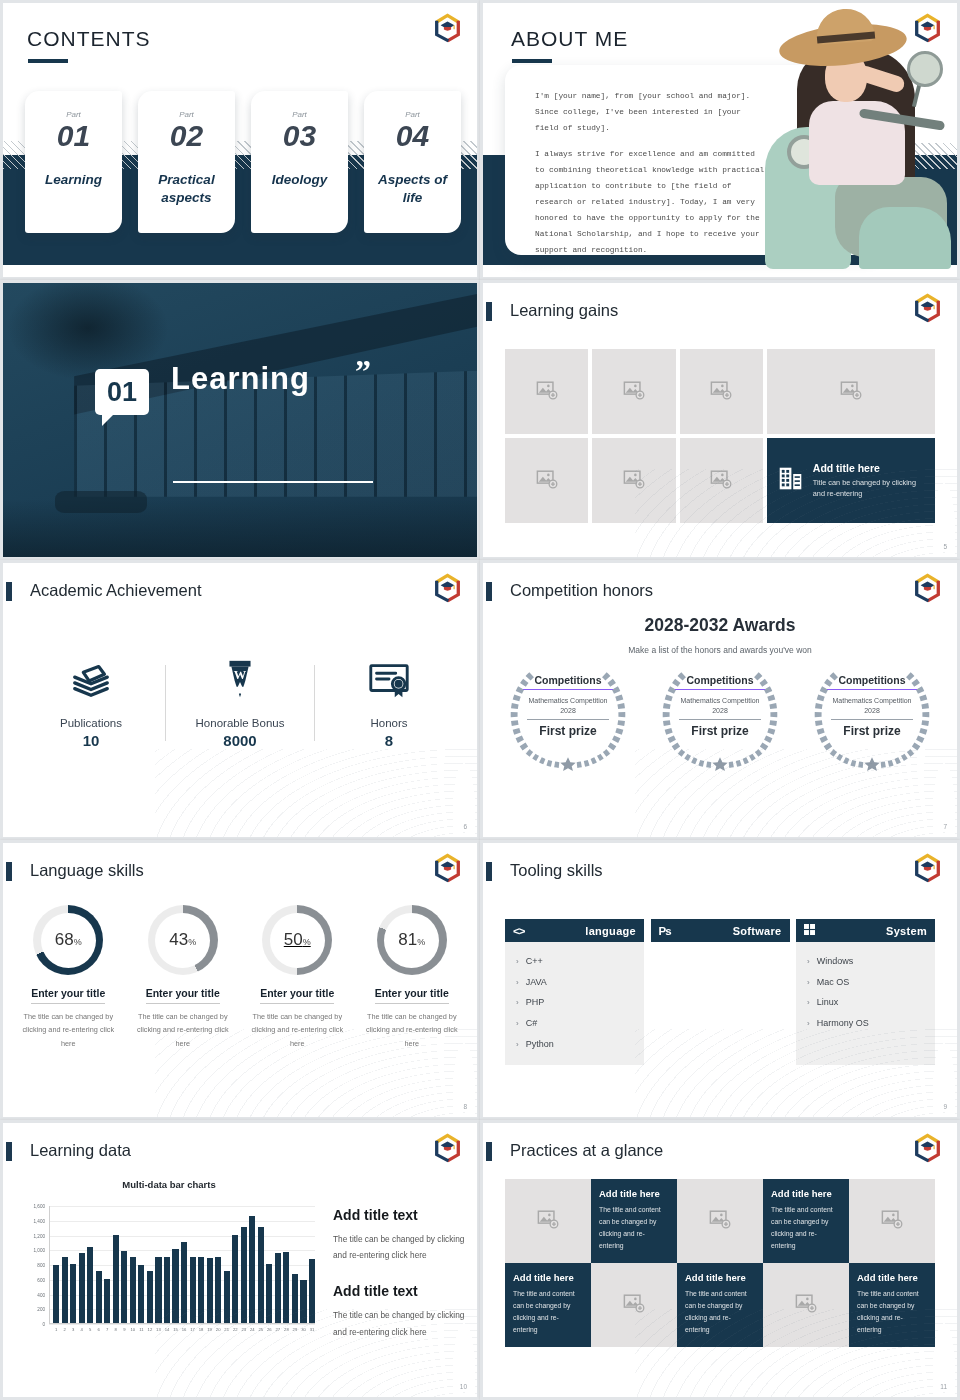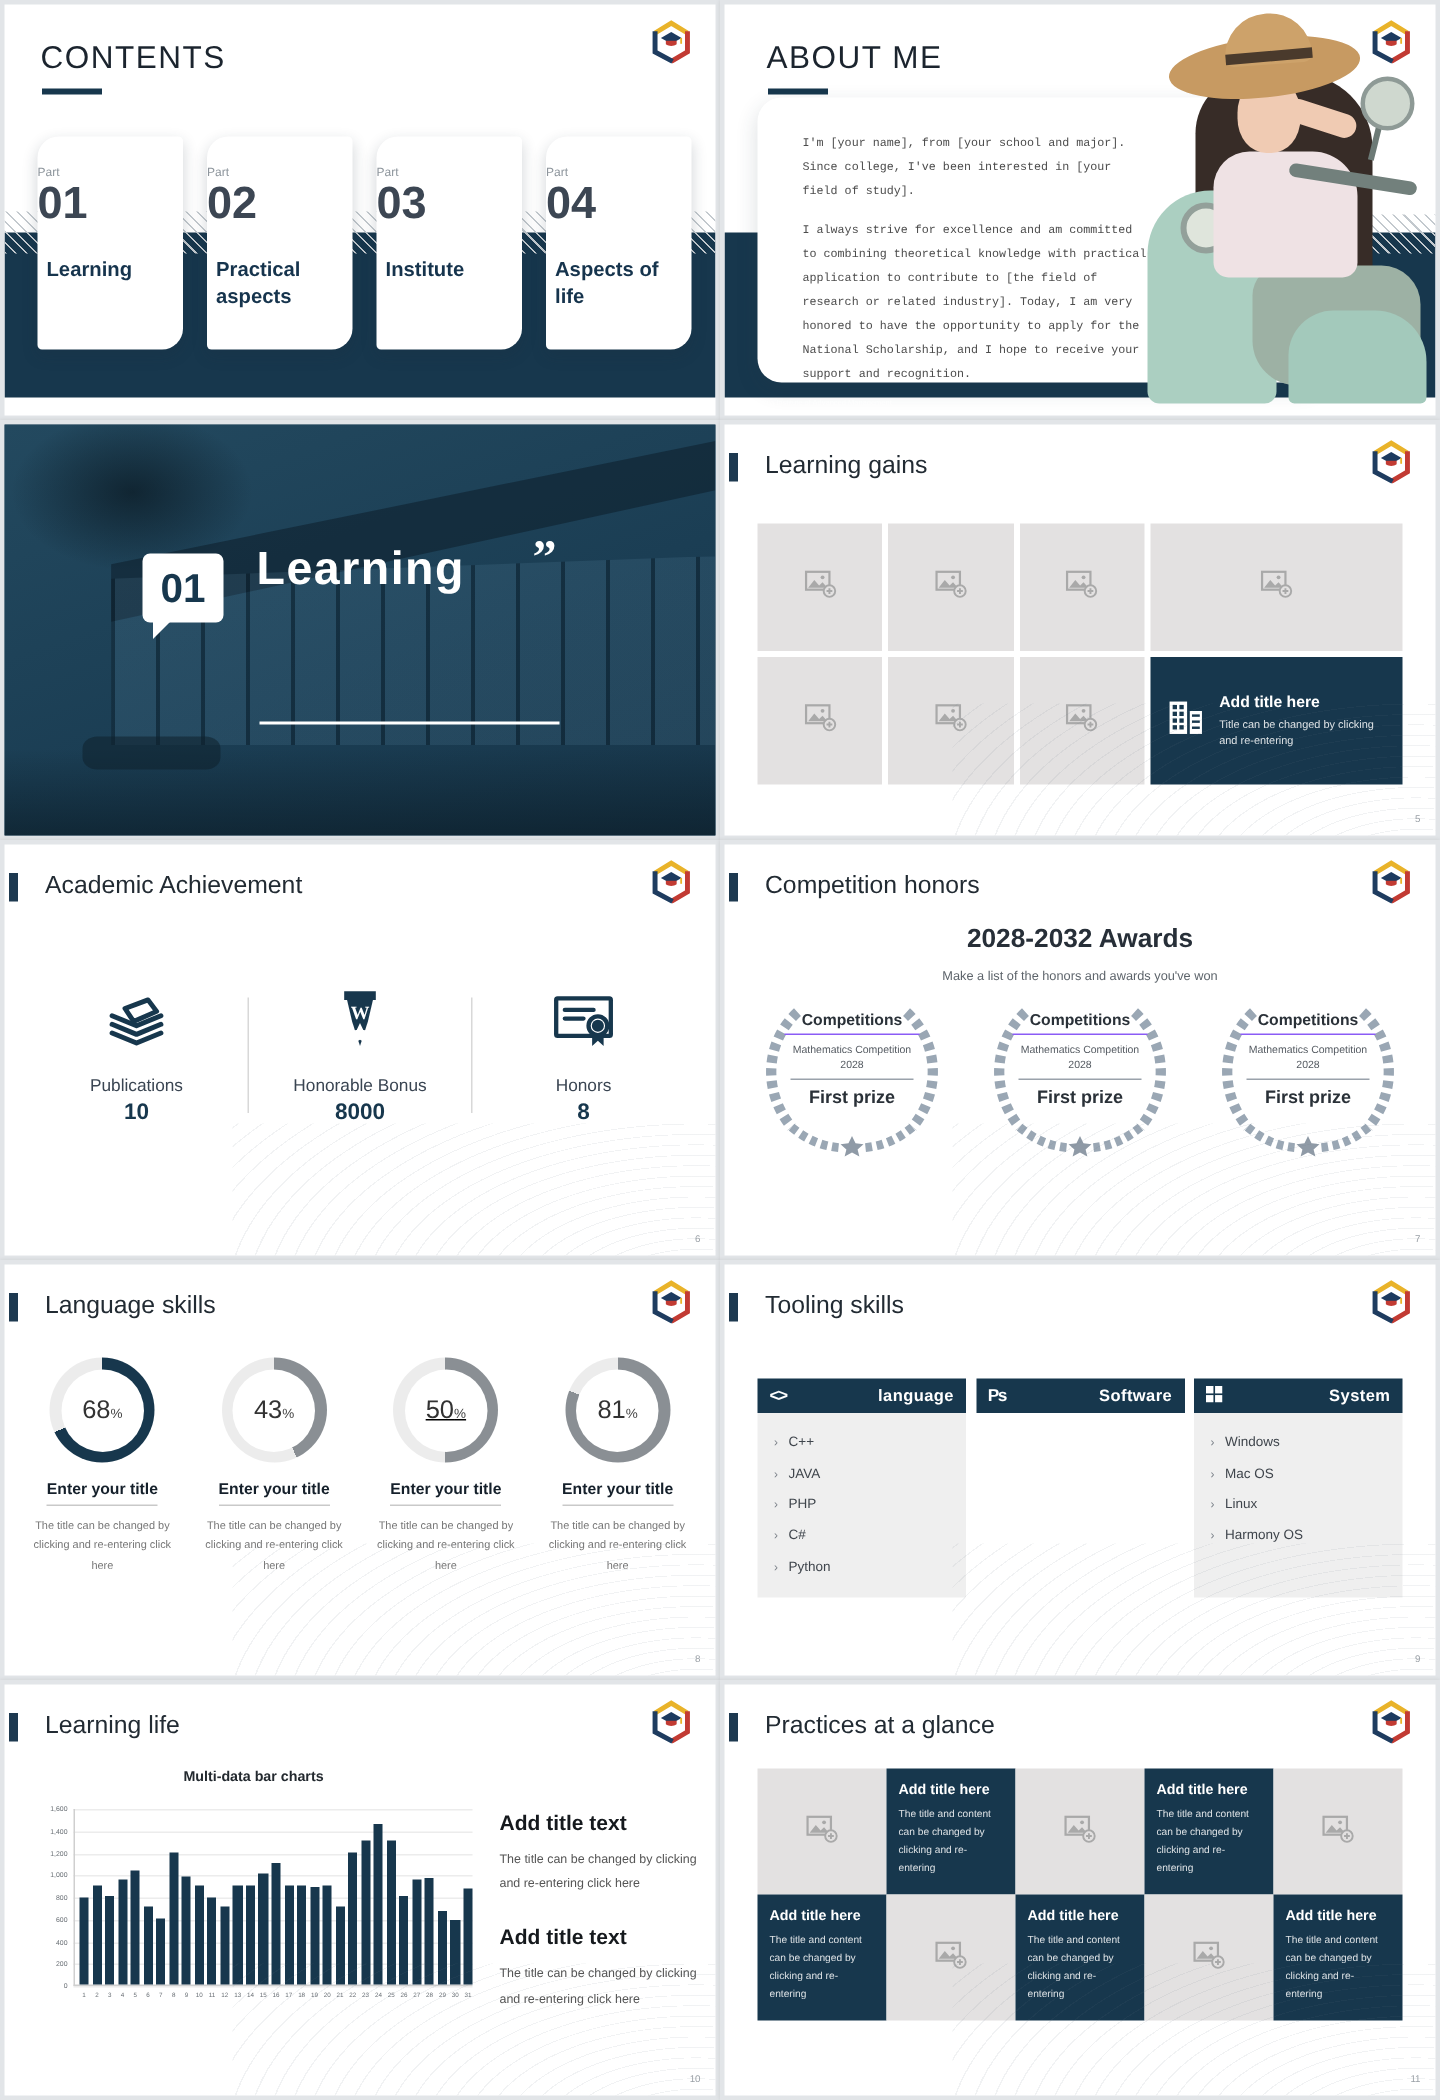--- a/index.html
+++ b/index.html
@@ -14,21 +14,21 @@
   .waves{position:absolute;right:0;bottom:0;width:68%;height:88px;pointer-events:none;
     background:repeating-radial-gradient(ellipse 430px 230px at 96% 135%, rgba(100,115,130,.09) 0 1px, transparent 1px 13px);}
   .hatch{background:repeating-linear-gradient(45deg,#c3c9ce 0 1px,transparent 1px 5px);}
   .band{position:absolute;left:0;right:0;top:152px;height:110px;background:#17374d;}
   .ph,.p-ph{background:#e3e1e1;display:grid;place-items:center;}
   
   .s1-title{position:absolute;left:24px;top:24px;font-size:21px;color:#1b242e;letter-spacing:1px;}
   .s1-underline{position:absolute;left:25px;top:56px;width:40px;height:3.5px;background:#17374d;}
   .s1-hatch{position:absolute;top:138px;height:28px;left:0;right:0;z-index:1;}
   .part-card{position:absolute;top:88px;width:97px;height:142px;background:#fff;border-radius:14px 3px 14px 3px;
-    box-shadow:0 4px 10px rgba(30,45,60,.20);text-align:left;z-index:2;}
+    box-shadow:0 4px 10px rgba(30,45,60,.20);text-align:center;z-index:2;font-style:italic;}
   .part-kicker{margin-top:19px;font-size:8px;color:#8d959c;}
   .part-num{font-size:30px;font-weight:bold;color:#3c4653;margin-top:2px;line-height:1;}
   .part-label{margin-top:20px;font-size:13.5px;font-weight:bold;color:#16344d;line-height:1.3;padding:0 6px;}
   .s1-footer{position:absolute;bottom:6px;right:86px;font-size:5px;color:rgba(255,255,255,.55);z-index:2;}
   
   .s2-title{position:absolute;left:28px;top:24px;font-size:21px;color:#1b242e;letter-spacing:1px;}
   .s2-underline{position:absolute;left:29px;top:56px;width:40px;height:3.5px;background:#17374d;}
   .s2-hatch{position:absolute;right:0;top:140px;width:95px;height:26px;z-index:1;}
   .about-card{position:absolute;left:22px;top:62px;width:378px;height:190px;background:#fff;border-radius:16px;
     box-shadow:0 5px 14px rgba(40,55,70,.16);z-index:2;}
@@ -154,21 +154,21 @@
       <div class="part-label">Learning</div>
     </div>
     <div class="part-card" style="left:135px">
       <div class="part-kicker">Part</div>
       <div class="part-num">02</div>
       <div class="part-label">Practical aspects</div>
     </div>
     <div class="part-card" style="left:248px">
       <div class="part-kicker">Part</div>
       <div class="part-num">03</div>
-      <div class="part-label">Institute</div>
+      <div class="part-label">Ideology</div>
     </div>
     <div class="part-card" style="left:361px">
       <div class="part-kicker">Part</div>
       <div class="part-num">04</div>
       <div class="part-label">Aspects of life</div>
     </div>
     <div class="s1-footer">www.collegeppt.com</div>
   </section>
 
   <section class="slide">
@@ -593,21 +593,21 @@
           <div class="t-item"><span class="t-bullet">›</span><span>Harmony OS</span></div>
         </div>
       </div>
     </div>
     <div class="waves"></div>
     <div class="pgnum">9</div>
   </section>
 
   <section class="slide">
     <div class="s-bar"></div>
-    <div class="s-title">Learning life</div>
+    <div class="s-title">Learning data</div>
     <div class="logo">
   <svg viewBox="0 0 100 100">
     <polyline points="14,30 50,8 86,30" fill="none" stroke="#e9b32a" stroke-width="11"></polyline>
     <polyline points="86,26 86,72 50,93" fill="none" stroke="#c23b33" stroke-width="11"></polyline>
     <polyline points="53,93 14,72 14,26" fill="none" stroke="#1e3c5f" stroke-width="11"></polyline>
     <polygon points="50,28 73,41 50,54 27,41" fill="#1d3a5e"></polygon>
     <path d="M38 47 v8 c7 5 17 5 24 0 v-8 z" fill="#c23b33"></path>
     <rect x="70" y="41" width="4" height="13" fill="#e9b32a"></rect>
   </svg>
 </div>

